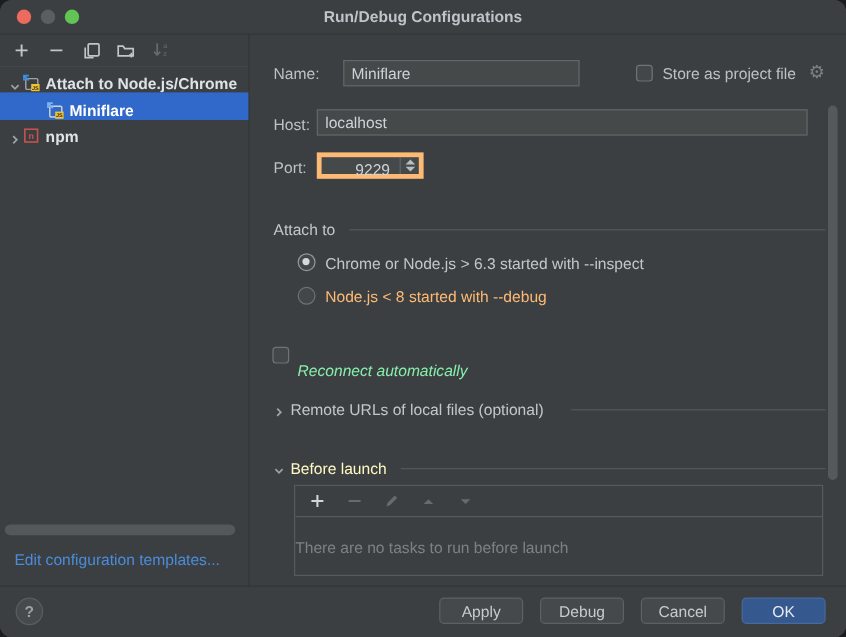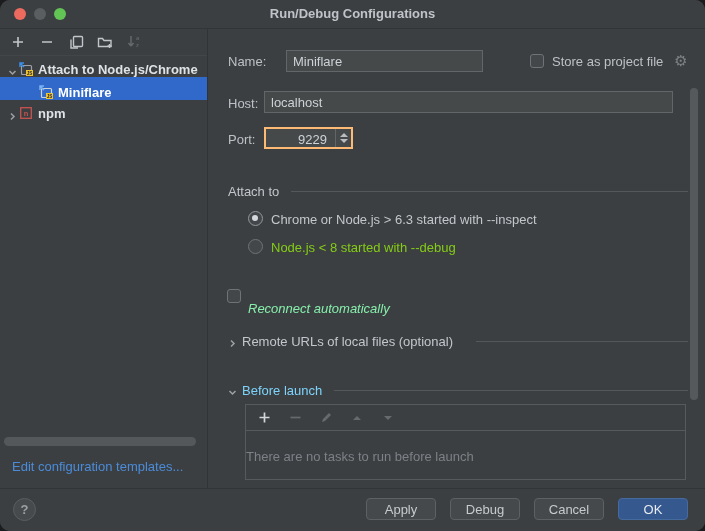--- a/index.html
+++ b/index.html
@@ -24,21 +24,21 @@
   .row-sel{background:#3069c9;height:23px;}
   .row-sel .tlabel{color:#ffffff;}
   .indent1{padding-left:20px;}
   .hscroll{position:absolute;left:4px;top:408px;width:192px;height:9px;border-radius:5px;background:#55585b;cursor:pointer;}
   .editlink{position:absolute;left:12px;top:430px;color:#4a8cdb;cursor:pointer;}
   
   .form{position:absolute;left:208px;top:29px;right:0;bottom:43px;background:#3c3f41;}
   .flabel{position:absolute;color:#bdc1c6;}
   .field{position:absolute;background:#45494a;border:1px solid #626669;color:#ced2d6;font-size:13px;
          font-family:"Liberation Sans",sans-serif;padding:0 6px;box-sizing:border-box;height:22px;}
-  .spinwrap{position:absolute;display:flex;background:#45494a;border:2px solid #fdba74;box-sizing:border-box;height:22px;padding-left:13px;}
+  .spinwrap{position:absolute;display:flex;background:#45494a;border:4px solid #fdba74;box-sizing:border-box;height:22px;padding-left:13px;}
   .spinnum{flex:1;text-align:right;padding:3px 8px 0 0;color:#ced2d6;}
   .spinbtns{width:15px;border-left:1px solid #626669;display:flex;flex-direction:column;align-items:center;justify-content:center;gap:2px;cursor:pointer;}
   .spinbtns .tri{width:0;height:0;border-left:4px solid transparent;border-right:4px solid transparent;}
   .tri-up{border-bottom:4px solid #b9bdc1;}
   .tri-down{border-top:4px solid #b9bdc1;}
   .checkbox{position:absolute;width:14px;height:14px;border:1.5px solid #6f7377;border-radius:3px;background:#43474a;box-sizing:border-box;cursor:pointer;}
   .radio{position:absolute;width:15px;height:15px;border:1.5px solid #6f7377;border-radius:50%;background:#43474a;box-sizing:border-box;cursor:pointer;}
   .radio.sel{border-color:#93979c;}
   .radio.sel::after{content:"";position:absolute;left:3px;top:3px;width:6px;height:6px;border-radius:50%;background:#d5d8dc;}
   .sep{position:absolute;height:1px;background:#55585a;}
@@ -173,39 +173,39 @@
       </div>
     </div>
 
     <div class="flabel" style="left:20px;top:155px;color:#c3c7cc;">Attach to</div>
     <div class="sep" style="left:83px;top:162px;width:397px;"></div>
 
     <div class="radio sel" style="left:40px;top:182px;"></div>
     <div class="flabel" style="left:63px;top:183px;color:#c3c7cc;">Chrome or Node.js &gt; 6.3 started with --inspect</div>
 
     <div class="radio" style="left:40px;top:210px;"></div>
-    <div class="flabel" style="left:63px;top:211px;color:#84cc16;">Node.js &lt; 8 started with --debug</div>
+    <div class="flabel" style="left:63px;top:211px;color:#fdba74;">Node.js &lt; 8 started with --debug</div>
 
     <div class="checkbox" style="left:19px;top:260px;"></div>
     <div class="flabel" style="left:40px;top:272px;color:#86efac;font-style:italic;">Reconnect automatically</div>
 
     <span class="sectionchev" style="left:18px;top:308px;">
       <svg width="9" height="9" viewBox="0 0 9 9">
           <path d="M3 1.5l3 3-3 3" fill="none" stroke="#9ca1a6" stroke-width="1.5"></path>
         </svg>
     </span>
     <div class="flabel" style="left:34px;top:305px;color:#c3c7cc;">Remote URLs of local files (optional)</div>
     <div class="sep" style="left:268px;top:312px;width:212px;"></div>
 
     <span class="sectionchev" style="left:18px;top:357px;">
       <svg width="9" height="9" viewBox="0 0 9 9">
           <path d="M1.5 3l3 3 3-3" fill="none" stroke="#9ca1a6" stroke-width="1.5"></path>
         </svg>
     </span>
-    <div class="flabel" style="left:34px;top:354px;color:#7dd3fc;">Before launch</div>
+    <div class="flabel" style="left:34px;top:354px;color:#fef9c3;">Before launch</div>
     <div class="sep" style="left:126px;top:361px;width:354px;"></div>
 
     <div class="taskbox">
       <div class="tasktoolbar">
         <span class="tbicon">
           <svg width="13" height="13" viewBox="0 0 13 13">
               <path d="M6.5 1.5v10M1.5 6.5h10" stroke="#d2d5d9" stroke-width="1.7"></path>
             </svg>
         </span>
         <span class="tbicon dim">

